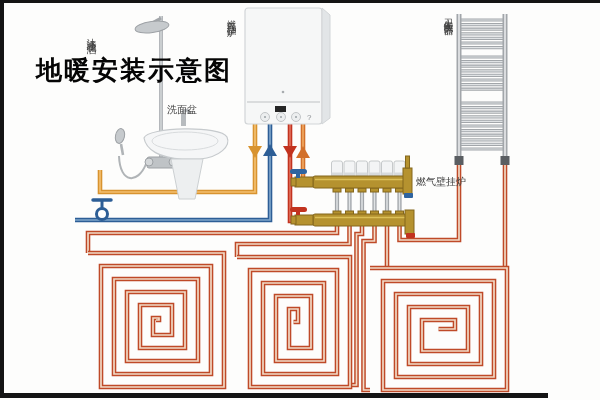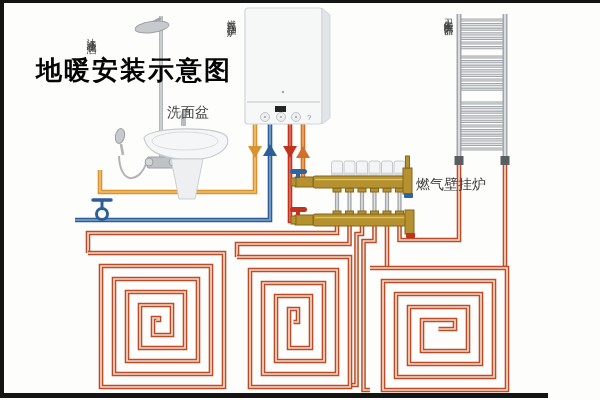--- a/index.html
+++ b/index.html
@@ -11,21 +11,21 @@
   .p-cold{stroke:var(--cold);}      .p-cold.core{stroke:var(--cold-core);}
   .p-supply{stroke:var(--supply);}  .p-supply.core{stroke:var(--supply-core);}
   .p-return{stroke:var(--return);}  .p-return.core{stroke:var(--return-core);}
   .p-coil{stroke:var(--coil);}      .p-coil.core{stroke:var(--coil-core);}
   .p-chrome{stroke:#a2a6aa;}        .p-chrome.core{stroke:#e0e3e5;}
   .f-hot{fill:var(--hot);} .f-cold{fill:var(--cold);}
   .f-supply{fill:var(--supply);} .f-return{fill:var(--return);}
   .brass{fill:var(--brass);stroke:#84671d;stroke-width:1;}
   .brass-hi{stroke:#dcbf57;stroke-width:1.6;fill:none;}
   .whitecap{fill:#f3f4f5;stroke:#c6c9cb;stroke-width:1;}
-  .label{position:absolute;color:var(--label);font-size:14px;line-height:1;}
+  .label{position:absolute;color:var(--label);font-size:10px;line-height:1;}
   .vlabel{writing-mode:vertical-rl;text-orientation:upright;letter-spacing:2px;}
   #title{position:absolute;left:36px;top:53px;font-size:26px;font-weight:900;
          letter-spacing:2px;color:var(--title);white-space:nowrap;}
 </style>
 </head>
 <body>
 
 <div id="stage">
 
   <svg width="600" height="400" viewBox="0 0 600 400">

